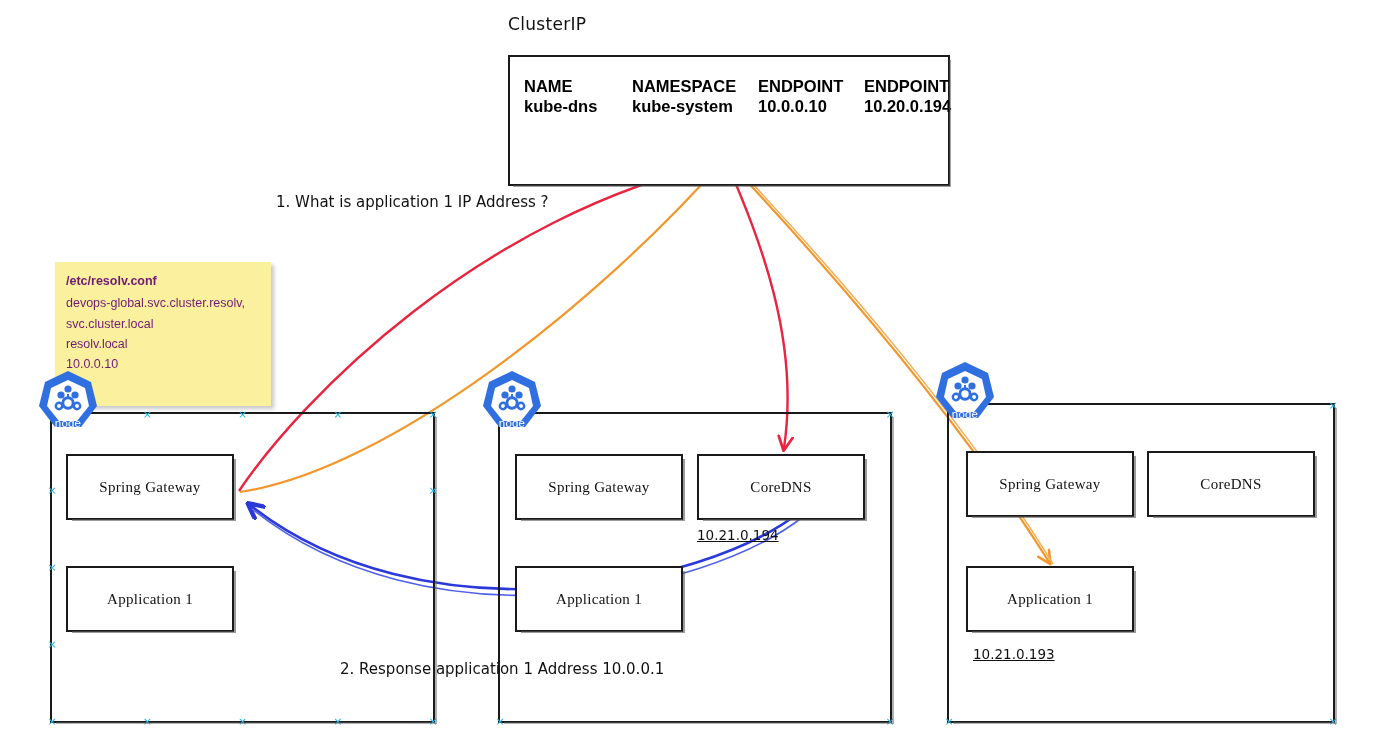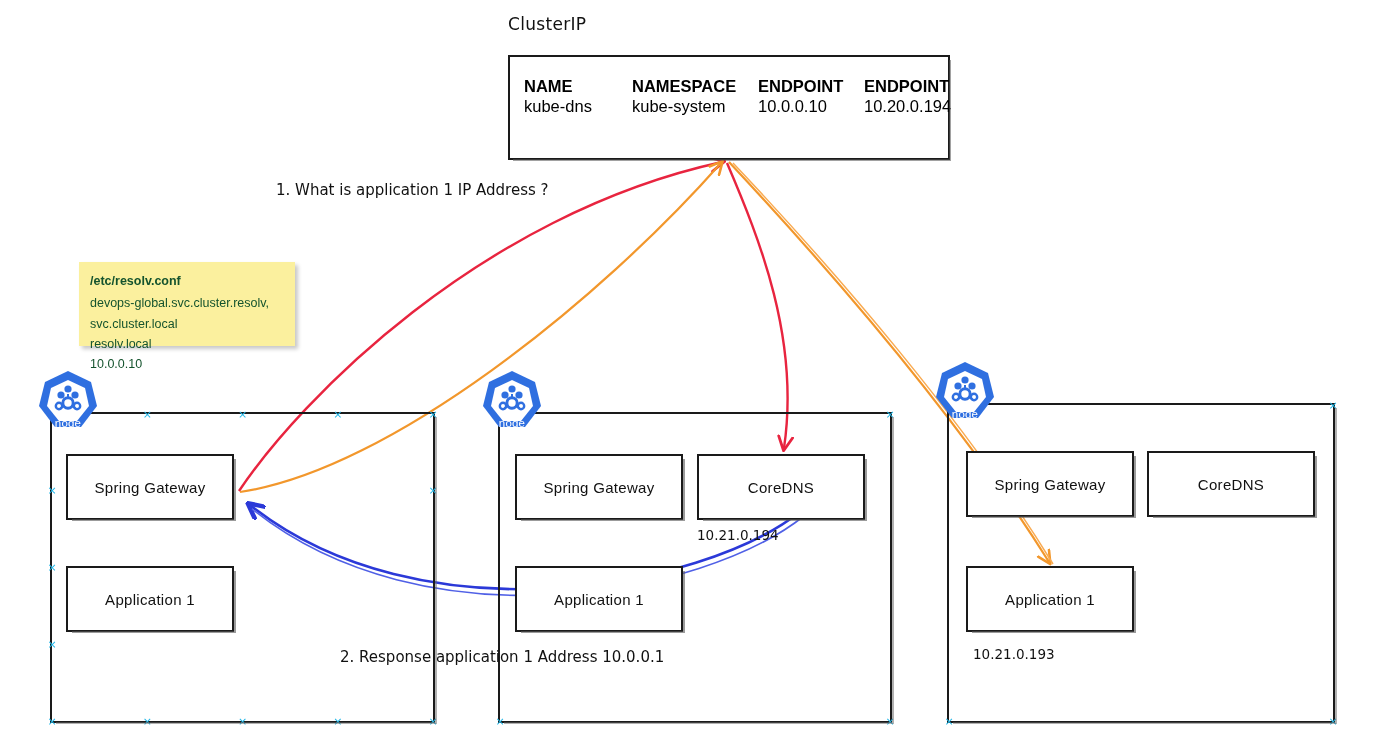--- a/index.html
+++ b/index.html
@@ -92,86 +92,85 @@
     border-bottom: 2px solid #5a5a5a;
     opacity: .6;
     pointer-events: none;
   }
   .pod-label {
     position: absolute;
     left: 0; right: 0;
     top: 50%;
     transform: translateY(-50%);
     text-align: center;
-    font-family: Liberation Sans, sans-serif;
+    font-family: Liberation Serif, serif;
     font-size: 15px;
     color: #111111;
     letter-spacing: .3px;
   }
 
   
   #cluster-title {
     position: absolute;
     left: 508px;
     top: 14px;
     font-family: "DejaVu Sans", sans-serif;
     font-size: 17px;
     color: #111;
     letter-spacing: .3px;
   }
   #clusterip-box {
     left: 508px;
     top: 55px;
     width: 442px;
-    height: 105px;
+    height: 131px;
   }
   #clusterip-table {
     position: absolute;
     left: 14px;
     top: 20px;
     border-collapse: collapse;
     font-family: "Liberation Sans", sans-serif;
     font-size: 16.5px;
     color: #000;
   }
   #clusterip-table th {
     text-align: left;
     font-weight: bold;
     padding: 0 14px 1px 0;
     white-space: nowrap;
   }
   #clusterip-table td {
     text-align: left;
-    font-weight: normal;
+    font-weight: bold;
     padding: 0 14px 1px 0;
     white-space: nowrap;
   }
   #clusterip-table th:nth-child(1),
   #clusterip-table td:nth-child(1) { min-width: 94px; }
   #clusterip-table th:nth-child(2),
   #clusterip-table td:nth-child(2) { min-width: 112px; }
   #clusterip-table th:nth-child(3),
   #clusterip-table td:nth-child(3) { min-width: 92px; }
 
   
   #sticky-note {
     position: absolute;
     left: 55px;
     top: 262px;
     width: 216px;
-    height: 84px;
+    height: 144px;
     background: #fbf09e;
     box-shadow: 3px 3px 4px rgba(0,0,0,.22);
     box-sizing: border-box;
     padding: 9px 10px 0 11px;
     font-family: "Liberation Sans", sans-serif;
     font-size: 12.5px;
-    color: #14532d;
+    color: #701a75;
     line-height: 1.62;
-    margin-left: 24px;
   }
   #sticky-note .note-title {
     font-weight: bold;
     font-size: 12.5px;
     display: block;
     margin-bottom: 2px;
   }
   #sticky-note .note-line { display: block; }
 
   
@@ -192,33 +191,34 @@
     letter-spacing: .2px;
   }
 
   
   .annot {
     position: absolute;
     font-family: "DejaVu Sans", sans-serif;
     color: #111111;
     white-space: nowrap;
   }
-  .annot .l1, .annot .l2 { display: block; }
+  .annot .l1, .annot .l2 { display: block; margin-top: 12px; }
   #annot-1 { left: 276px; top: 180px; font-size: 15px; line-height: 1.45; }
   #annot-1 .l2 { text-align: center; }
   #annot-3 { left: 400px; top: 277px; font-size: 15px; line-height: 1.45; }
   #annot-3 .l2 { text-align: center; }
   #annot-2 { left: 340px; top: 648px; font-size: 15px; }
 
   .ip-label {
     position: absolute;
     font-family: "DejaVu Sans", sans-serif;
     font-size: 13.5px;
     color: #111111;
     white-space: nowrap;
+    text-decoration: underline;
   }
 </style>
 </head>
 <body>
 
 <div id="canvas">
 
   <svg id="wires" viewBox="0 0 1390 746" xmlns="http://www.w3.org/2000/svg">
     <defs>
       <marker id="ah-red" viewBox="0 0 12 12" refX="9" refY="6" markerWidth="7" markerHeight="7" orient="auto-start-reverse">

